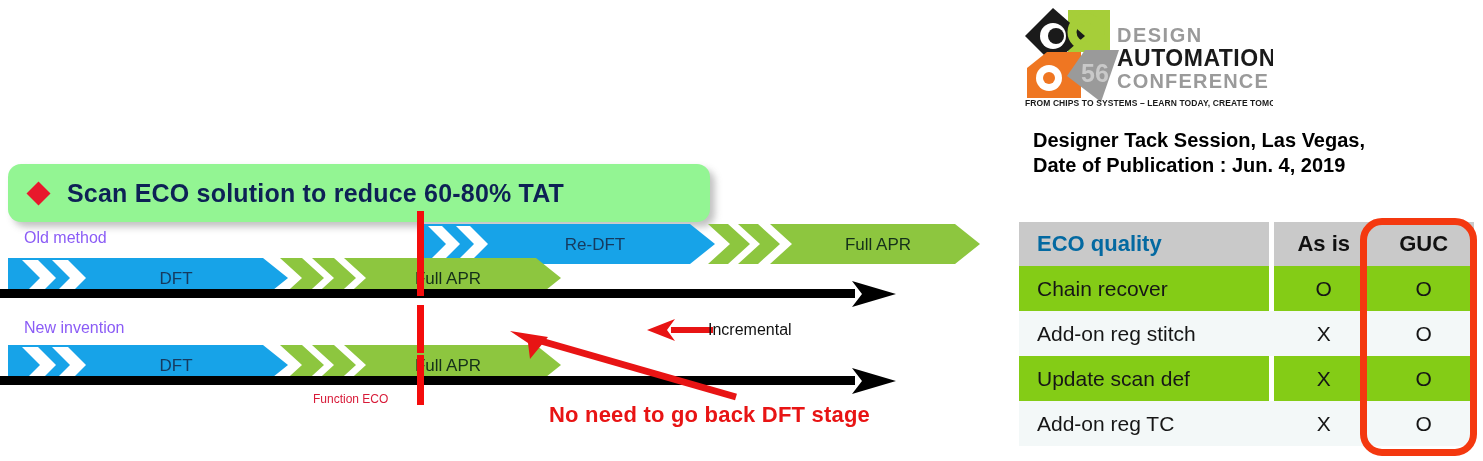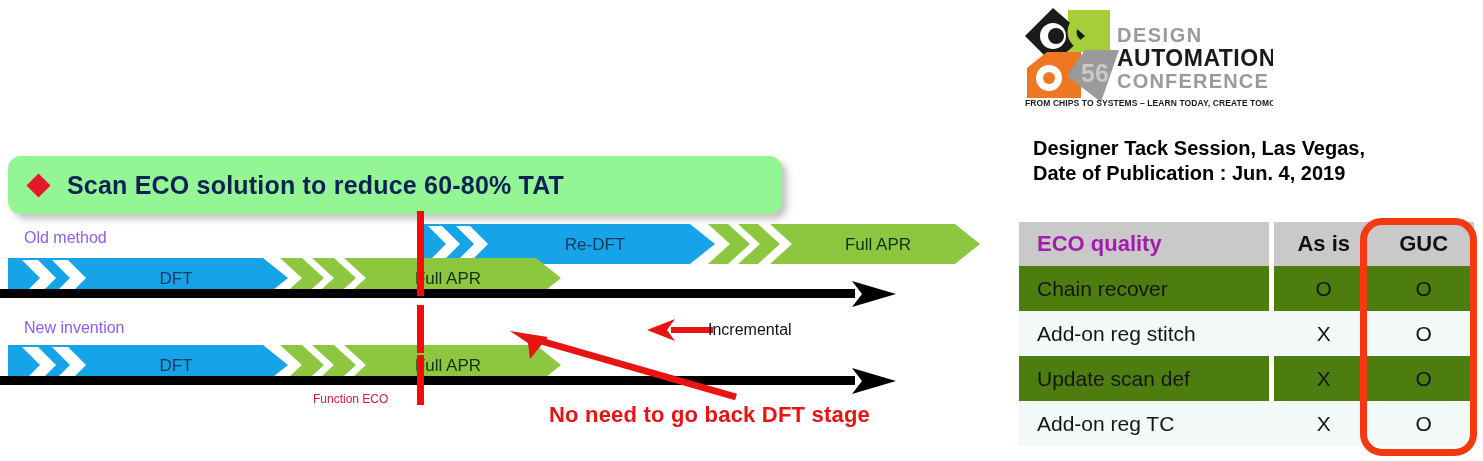--- a/index.html
+++ b/index.html
@@ -18,22 +18,22 @@
   
   #left-panel {
     position: absolute;
     left: 0; top: 0;
     width: 1005px; height: 461px;
   }
 
   
   #headline-banner {
     position: absolute;
-    left: 8px; top: 156px;
-    width: 774px; height: 58px;
+    left: 8px; top: 164px;
+    width: 702px; height: 58px;
     background: #93f593;
     border-radius: 13px;
     box-shadow: 5px 5px 7px rgba(120,120,120,0.45);
     display: flex;
     align-items: center;
     padding-left: 22px;
     box-sizing: border-box;
   }
   #headline-diamond {
     width: 17px; height: 17px;
@@ -108,21 +108,21 @@
   
   #dac-logo {
     position: absolute;
     left: 18px; top: 6px;
     width: 250px; height: 103px;
   }
 
   
   #session-heading {
     position: absolute;
-    left: 28px; top: 136px;
+    left: 28px; top: 128px;
     width: 440px;
     font-size: 20px;
     font-weight: bold;
     color: #000000;
     line-height: 25px;
   }
   #session-heading div { white-space: nowrap; }
 
   
   #eco-table {
@@ -134,37 +134,37 @@
   #eco-table th, #eco-table td {
     padding: 0;
     height: 45px;
     vertical-align: middle;
   }
   #eco-table thead th {
     background: #c9c9c9;
     height: 44px;
   }
   #eco-table thead th.th-first {
-    color: #a21caf;
+    color: #0369a1;
     font-size: 22px;
     font-weight: bold;
     text-align: left;
     padding-left: 18px;
     width: 245px;
   }
   #eco-table thead th.th-col {
     color: #111111;
     font-size: 22px;
     font-weight: bold;
     text-align: center;
     width: 105px;
   }
   #eco-table thead th.th-sep { width: 6px; background: #ffffff; }
   #eco-table tbody td {
-    background: #4d7c0f;
+    background: #84cc16;
     font-size: 21px;
     color: #161616;
   }
   #eco-table tbody tr:nth-child(even) td { background: #f3f8f8; }
   #eco-table tbody td.cell-name {
     text-align: left;
     padding-left: 18px;
   }
   #eco-table tbody td.cell-val {
     text-align: center;

